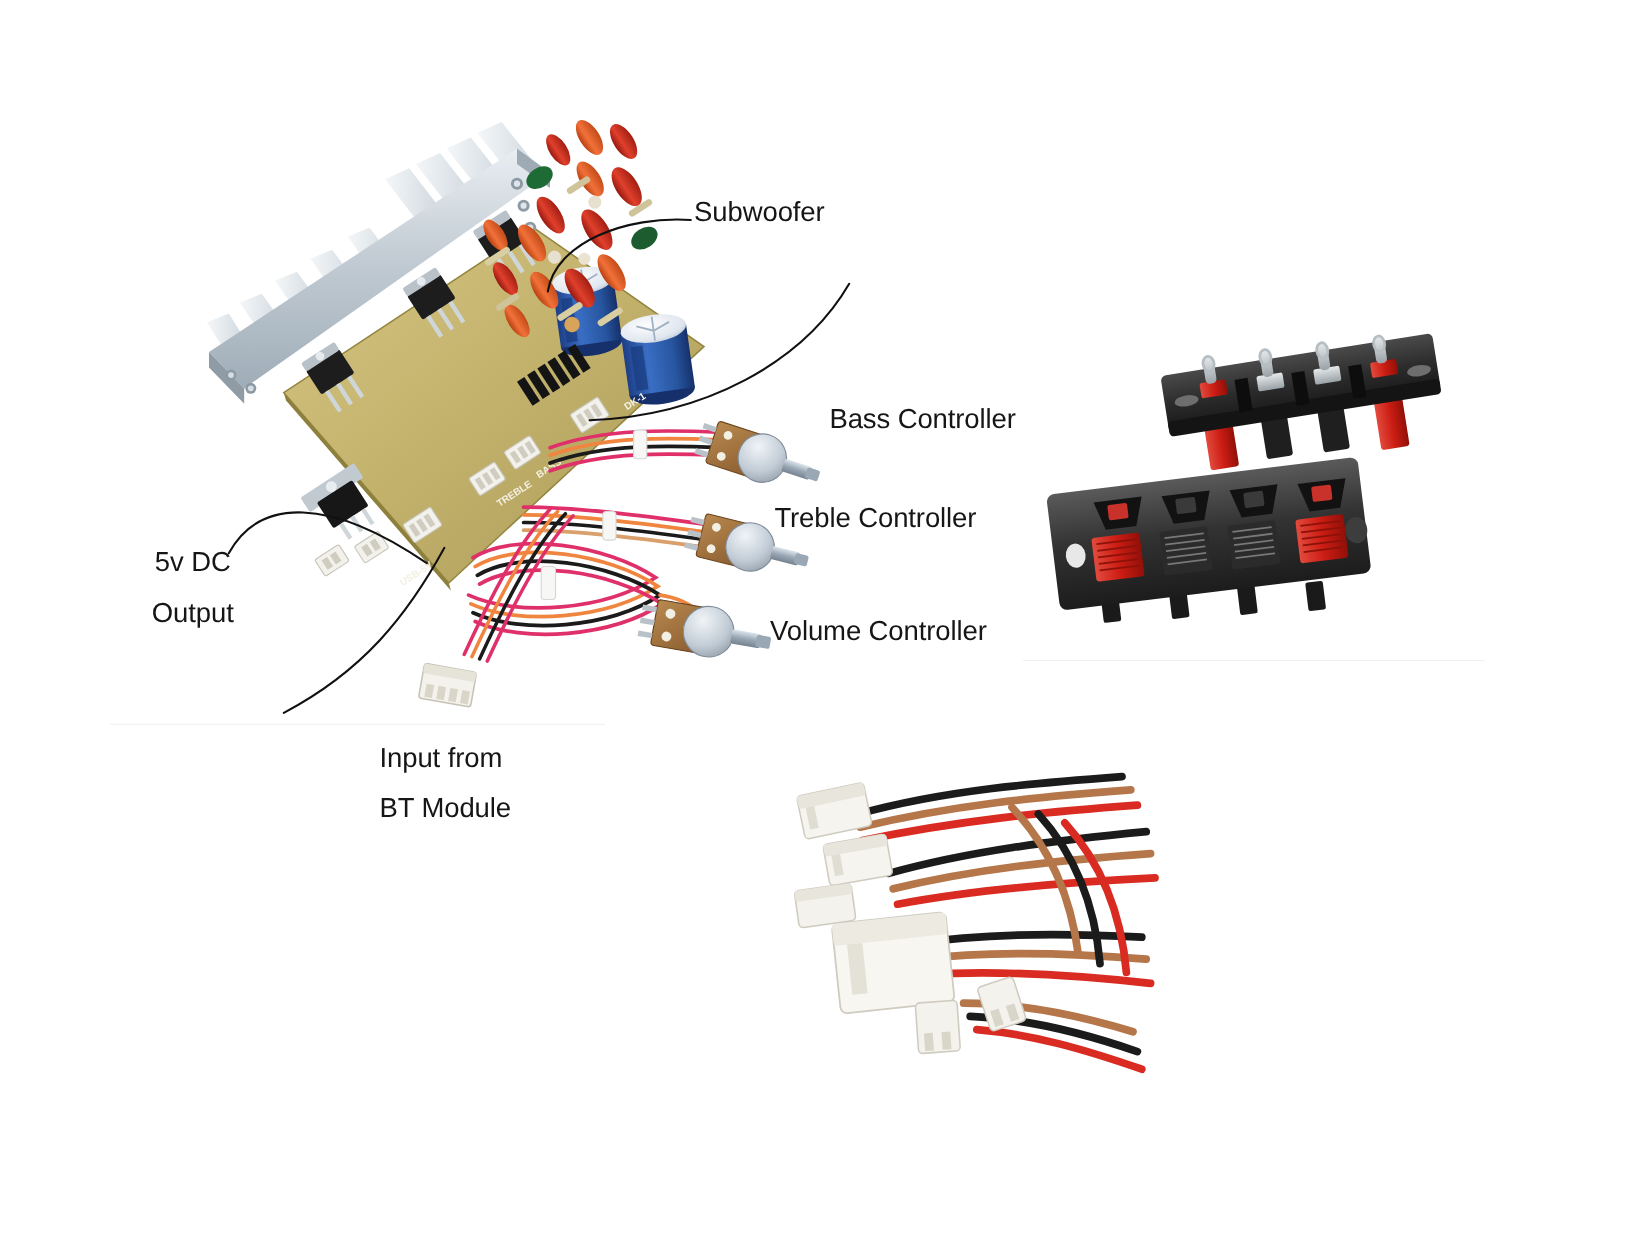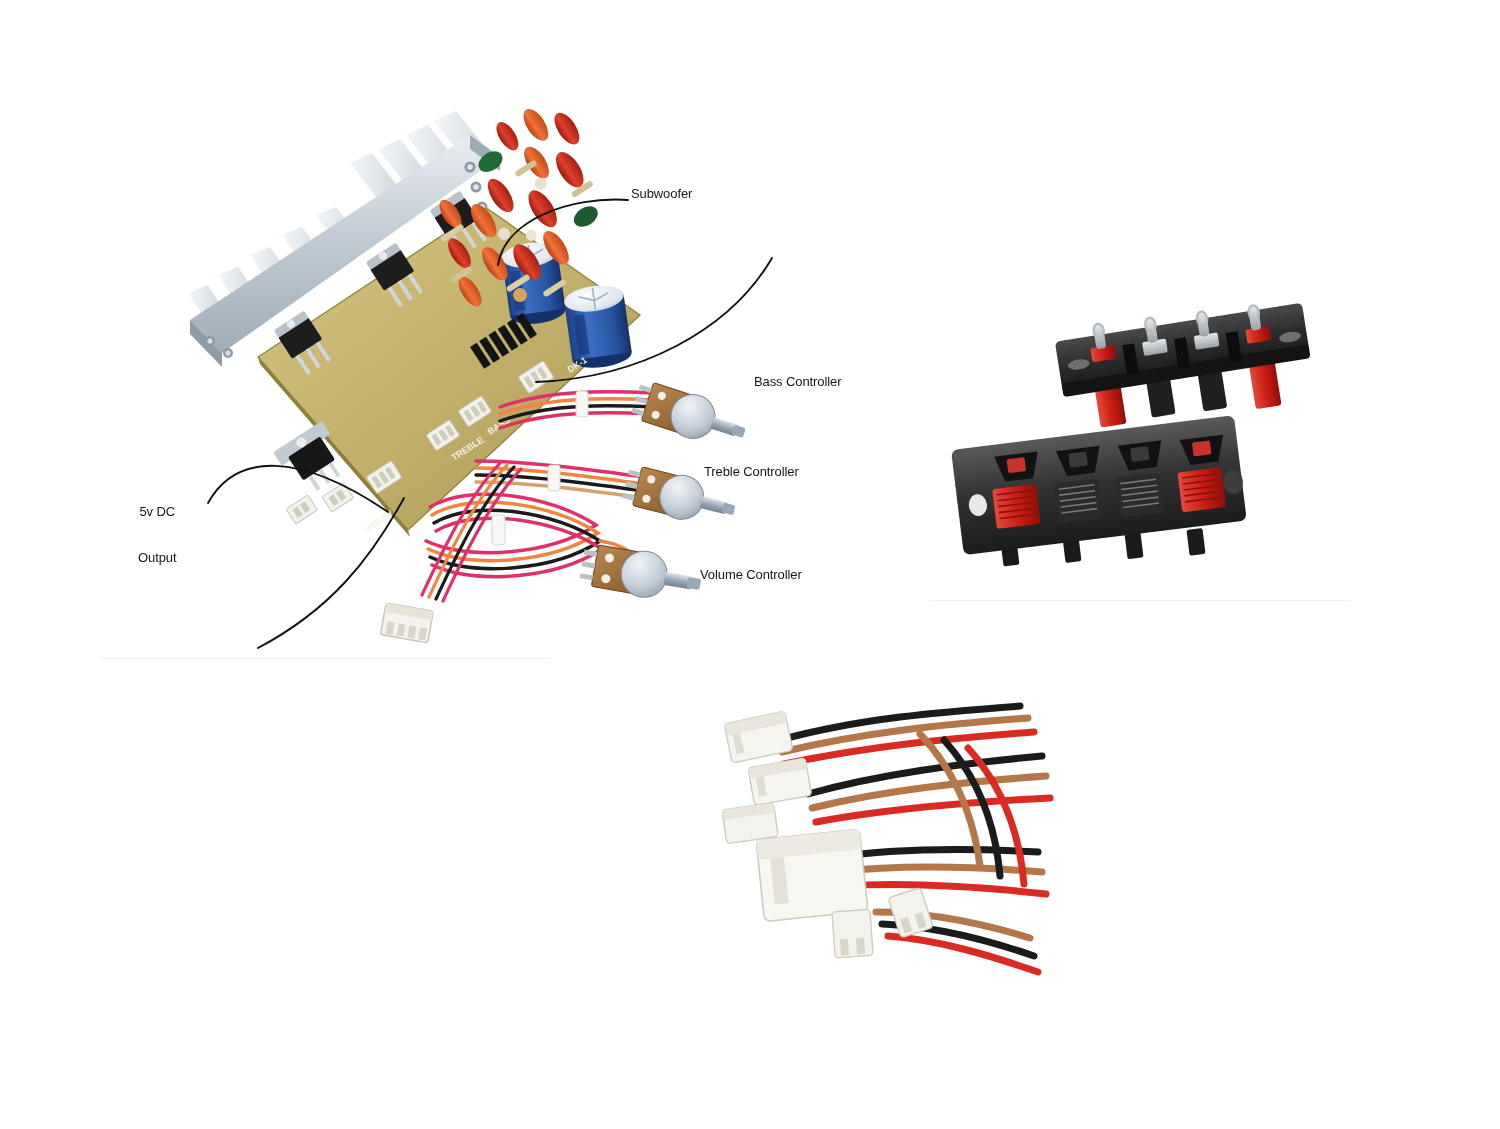--- a/index.html
+++ b/index.html
@@ -2,21 +2,21 @@
 <html><head>
 <meta charset="utf-8">
 <title>Amplifier Board Product Diagram</title>
 <style>
   html,body{margin:0;padding:0;background:#ffffff;}
   body{width:1500px;height:1129px;position:relative;overflow:hidden;
        font-family:"Liberation Sans","DejaVu Sans",sans-serif;}
   #stage{position:absolute;left:0;top:0;width:1500px;height:1129px;background:#fff;}
 
   
-  .anno{position:absolute;color:#161616;font-size:13px;line-height:23px;
+  .anno{position:absolute;color:#161616;font-size:25px;line-height:23px;
         font-family:"Liberation Sans","DejaVu Sans",sans-serif;white-space:pre-line;
         letter-spacing:-0.1px;}
 
   
   .seam{position:absolute;height:1px;background:#f0f0f0;}
 
   
   .abs{position:absolute;}
   svg{overflow:visible;}
 </style>
@@ -535,14 +535,18 @@
   <div class="anno" style="left:704px;top:460px;">Treble Controller</div>
 
   <div class="anno" style="left:700px;top:563px;">Volume Controller</div>
 
   <div class="anno" style="left:138px;top:477px;text-align:center;">
     <div>5v DC</div>
     <div>Output</div>
   </div>
 
 
+  <div class="anno" style="left:345px;top:655px;">
+    <div>Input from</div>
+    <div>BT Module</div>
+  </div>
 
 </div>
 
 </body></html>

